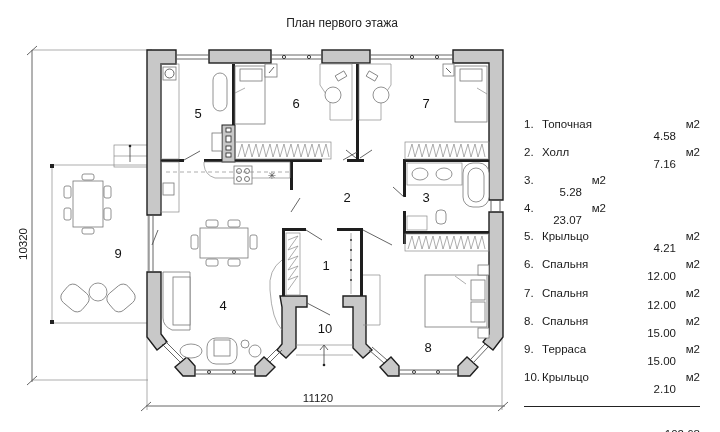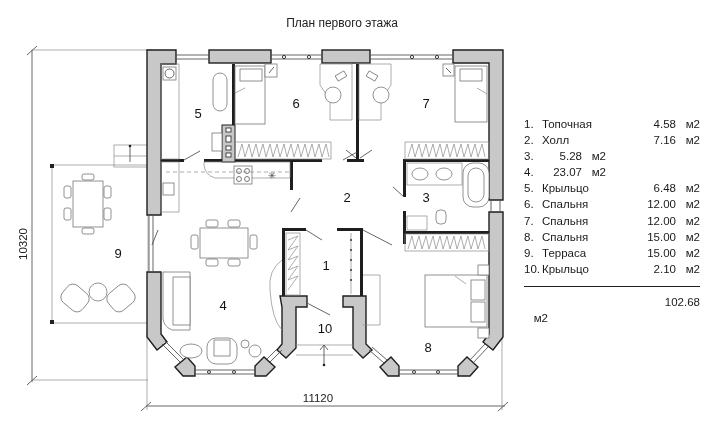--- a/index.html
+++ b/index.html
@@ -5,21 +5,21 @@
   html, body { margin: 0; padding: 0; background: #ffffff; }
   body { width: 720px; height: 432px; position: relative; overflow: hidden;
          font-family: "Liberation Sans", sans-serif; color: #1a1a1a; }
   #plan { position: absolute; left: 0; top: 0; width: 720px; height: 432px; }
   .title { position: absolute; left: 12px; width: 660px; top: 16px; text-align: center;
            font-size: 12px; color: #222; }
   .legend { position: absolute; left: 524px; top: 116px; width: 176px; font-size: 11.5px; line-height: 16.1px; }
   .legend .row { display: flex; }
   .legend .num { width: 16px; }
   .legend .name { flex: 1; padding-left: 2px; }
-  .legend .area { width: 42px; text-align: right; }
+  .legend .area { width: 42px; text-align: right; margin-top: 12px; }
   .legend .unit { width: 24px; text-align: right; }
   .legend .rule { border-top: 1.5px solid #222; margin: 9px 0 7px 0; }
   .legend .total-row { display: flex; justify-content: space-between; flex-direction: column; }
   .room-label { font-size: 13px; fill: #111; font-family: "Liberation Sans", sans-serif; }
   .dim-label { font-size: 11.5px; fill: #222; font-family: "Liberation Sans", sans-serif; }
   .wall { fill: #c8c8c8; stroke: #1e1e1e; stroke-width: 1.4; }
   .lt { fill: none; stroke: #8a8a8a; stroke-width: 0.7; }
   .md { fill: none; stroke: #555; stroke-width: 0.9; }
   .white { fill: #fff; stroke: #777; stroke-width: 0.8; }
   .part { fill: #1e1e1e; }
@@ -305,21 +305,21 @@
     <span class="unit">м2</span>
   </div>
   <div class="row">
     <span class="num">4.</span>
     <span class="area">23.07</span>
     <span class="unit">м2</span>
   </div>
   <div class="row">
     <span class="num">5.</span>
     <span class="name">Крыльцо</span>
-    <span class="area">6.48</span>
+    <span class="area">4.21</span>
     <span class="unit">м2</span>
   </div>
   <div class="row">
     <span class="num">6.</span>
     <span class="name">Спальня</span>
     <span class="area">12.00</span>
     <span class="unit">м2</span>
   </div>
   <div class="row">
     <span class="num">7.</span>

